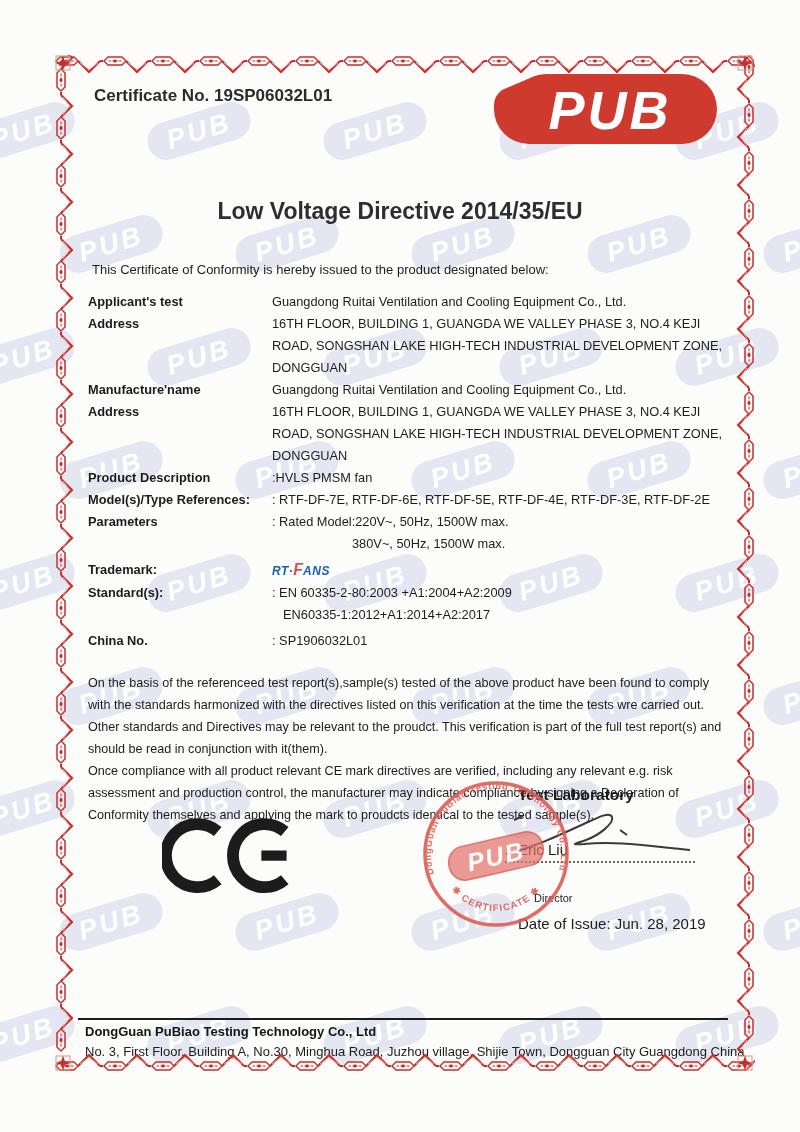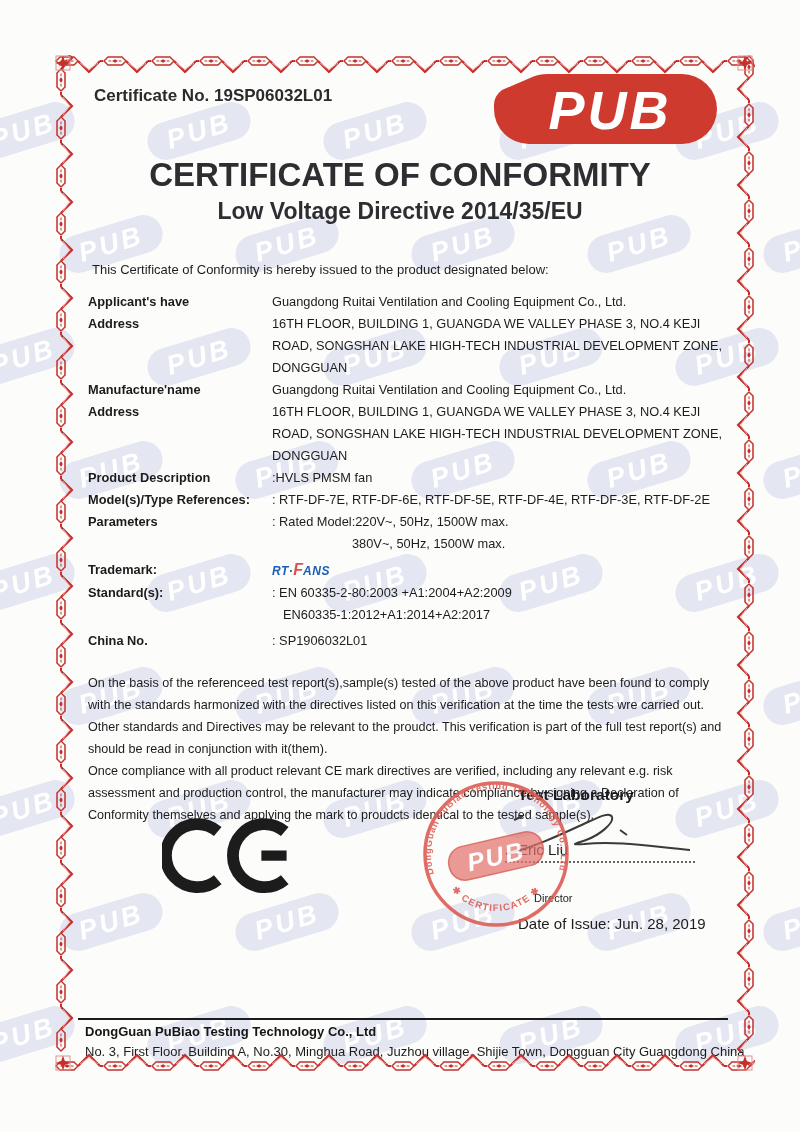--- a/index.html
+++ b/index.html
@@ -148,28 +148,27 @@
   </svg>
 
 <div id="content">
   <div class="cert-no">Certificate No. 19SP06032L01</div>
 
   <svg class="pub-logo" width="230" height="74" viewBox="0 0 230 74">
     <path d="M56,2 H190 A35,35 0 0 1 190,72 H37 A35,35 0 0 1 2,37 L2,33 Q2,24 10,18 L38,6 Q46,2 56,2 Z" fill="#cf3a2e"></path>
     <text x="118" y="57" text-anchor="middle" font-family="Liberation Sans, sans-serif" font-size="54" font-weight="bold" font-style="italic" letter-spacing="3" fill="#ffffff">PUB</text>
   </svg>
 
-  <div class="title">CERTIFICATE OF CONFORMITY</div>
   <div class="subtitle">Low Voltage Directive 2014/35/EU</div>
 
   <div class="flow">
     <p class="intro">This Certificate of Conformity is hereby issued to the product designated below:</p>
 
     <div class="frow">
-      <div class="flabel">Applicant's have</div>
+      <div class="flabel">Applicant's test</div>
       <div class="fvalue">Guangdong Ruitai Ventilation and Cooling Equipment Co., Ltd.</div>
     </div>
     <div class="frow">
       <div class="flabel">Address</div>
       <div class="fvalue">16TH FLOOR, BUILDING 1, GUANGDA WE VALLEY PHASE 3, NO.4 KEJI ROAD, SONGSHAN LAKE HIGH-TECH INDUSTRIAL DEVELOPMENT ZONE, DONGGUAN</div>
     </div>
     <div class="frow">
       <div class="flabel">Manufacture'name</div>
       <div class="fvalue">Guangdong Ruitai Ventilation and Cooling Equipment Co., Ltd.</div>
     </div>

